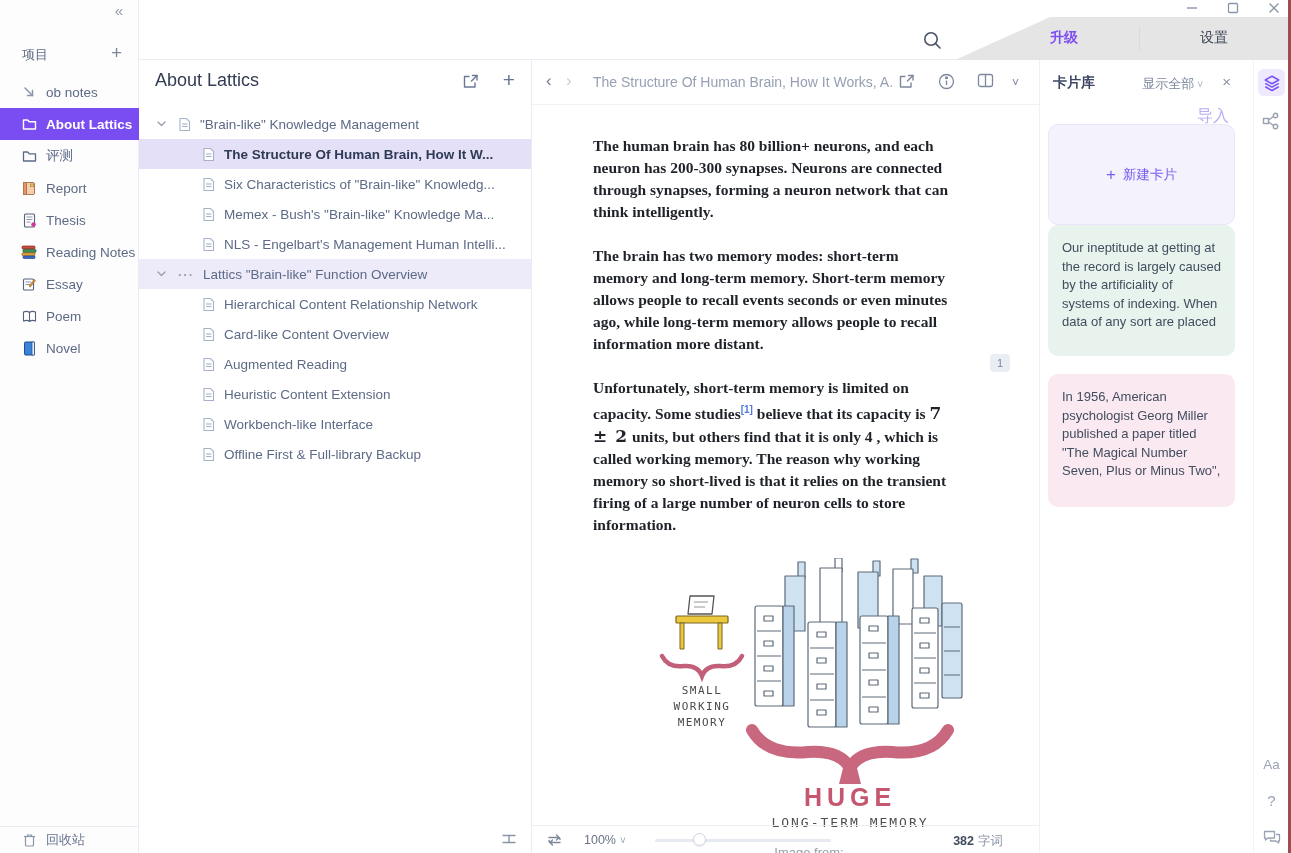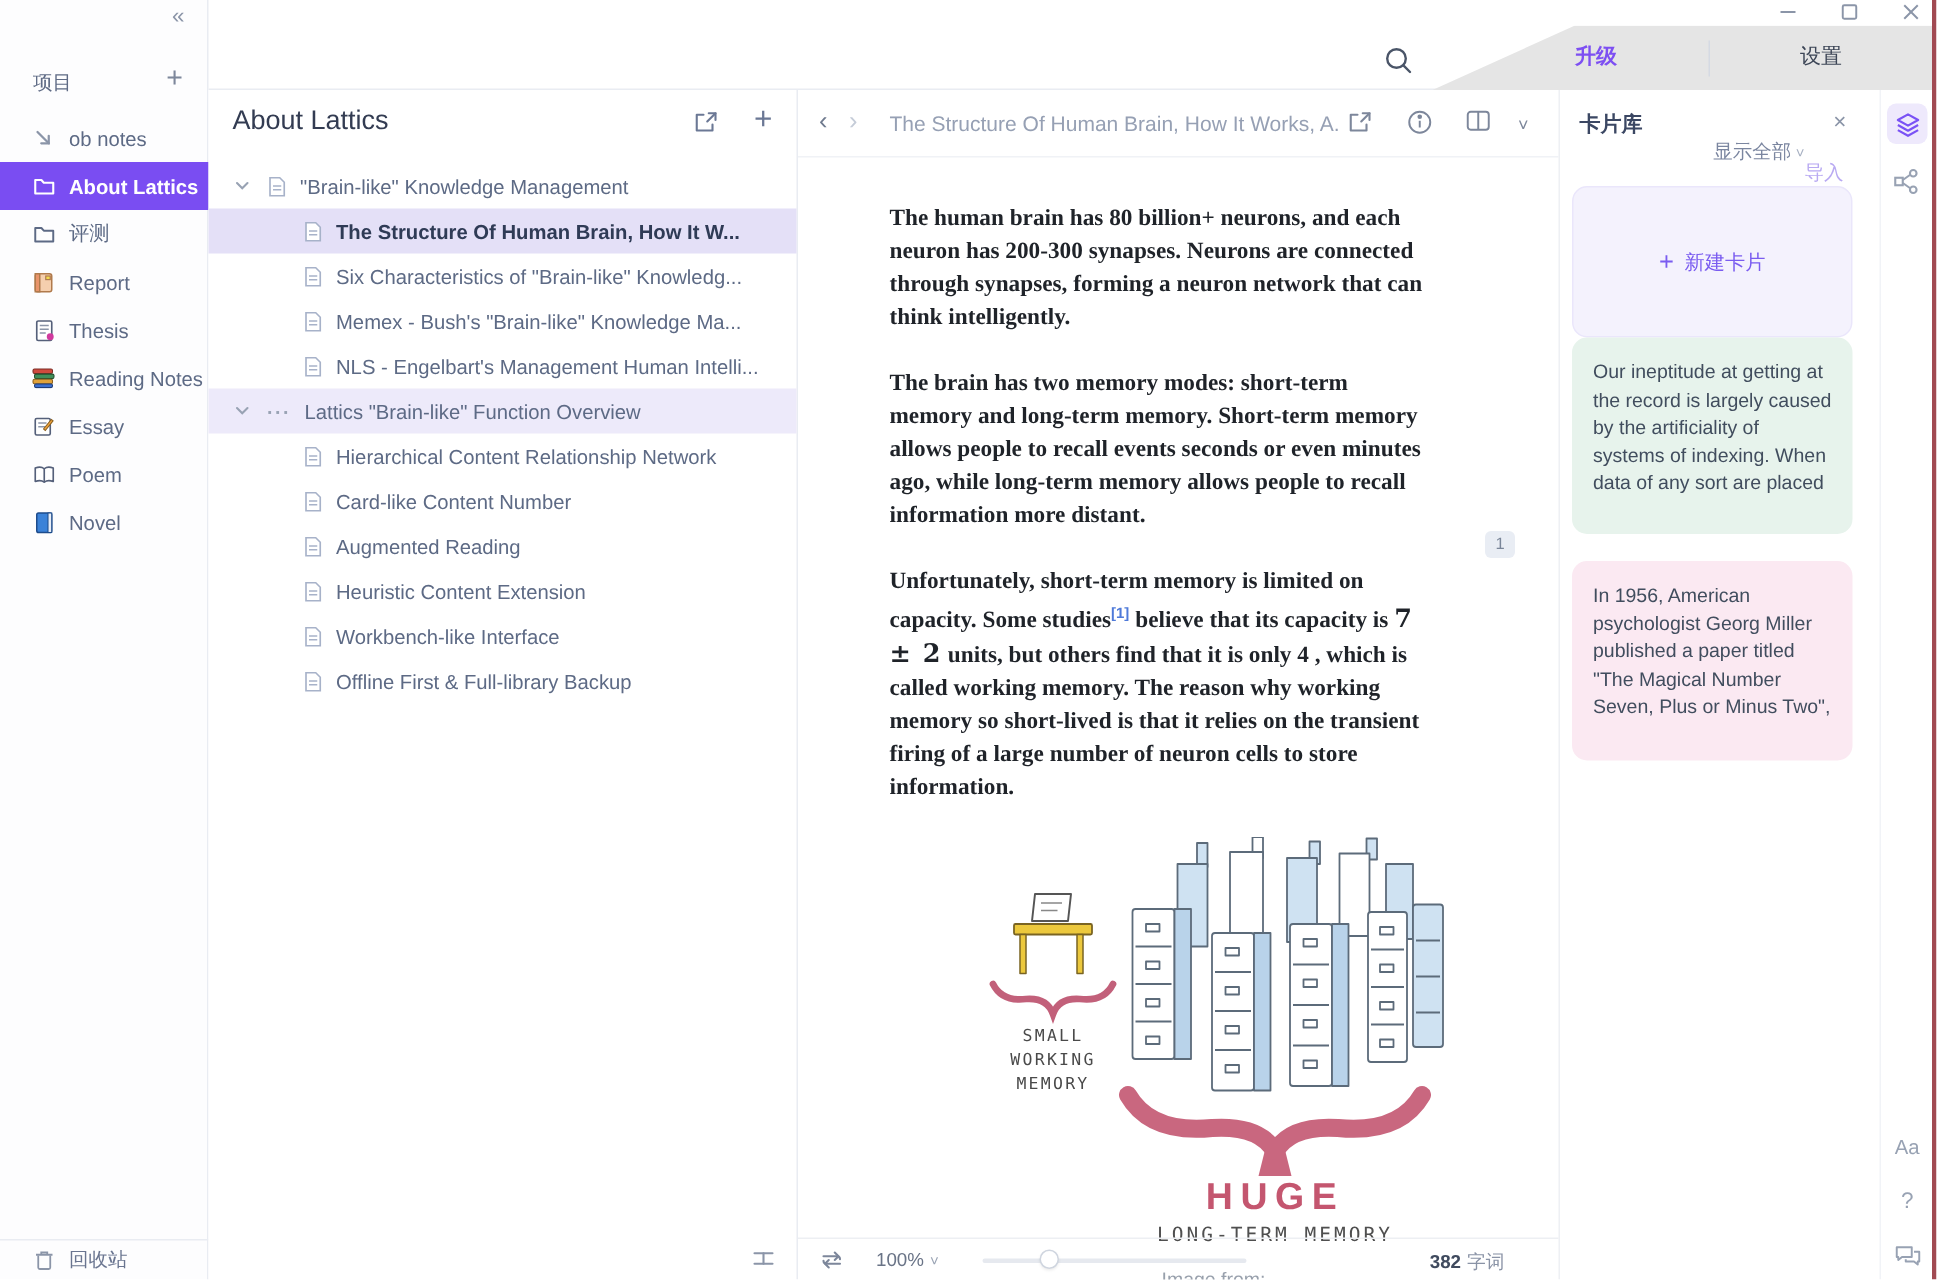--- a/index.html
+++ b/index.html
@@ -73,24 +73,24 @@
   .zoom-ctl .zc { font-size:10px; color:#98a2b3; margin-left:4px; }
   .slider { position:absolute; left:123px; top:13px; width:176px; height:3px; background:#e6e9ef; border-radius:2px; cursor:pointer; }
   .slider-handle { position:absolute; left:38px; top:-6px; width:13px; height:13px; background:#fff; border:1px solid #cfd5df; border-radius:50%; box-shadow:0 1px 2px rgba(0,0,0,.08); cursor:grab; }
   .wordcount { position:absolute; right:36px; top:7px; font-size:12.5px; color:#8a93a6; }
   .wordcount b { color:#3f4a5e; margin-right:4px; }
 
   
   .cards { position:absolute; left:1040px; top:60px; width:213px; height:793px; background:#fff; }
   .cards-header { position:absolute; left:0; top:0; width:100%; height:40px; }
   .cards-title { position:absolute; left:13px; top:14px; font-size:14px; font-weight:700; color:#3b4763; }
-  .cards-filter { position:absolute; right:50px; top:32px; font-size:13px; color:#7b86a0; cursor:pointer;text-align:center; }
+  .cards-filter { position:absolute; right:50px; top:15px; font-size:13px; color:#7b86a0; cursor:pointer;text-align:center; }
   .cards-filter .fc { font-size:10px; color:#a7b0c2; margin-left:3px; }
   .cards-close { position:absolute; right:22px; top:13px; font-size:15px; color:#8b95a8; cursor:pointer; }
-  .import-link { position:absolute; right:24px; top:46px; font-size:13px; color:#b9aaf2; cursor:pointer; }
+  .import-link { position:absolute; right:24px; top:46px; font-size:16px; color:#b9aaf2; cursor:pointer; }
   .card-col { position:absolute; left:8px; top:64px; width:187px; }
   .new-card { height:101px; background:#f4f2fd; border:1px solid #eae6fb; border-radius:10px; display:flex; align-items:center; justify-content:center; gap:7px; cursor:pointer; }
   .new-card .plus { color:#7a5cf0; font-size:17px; font-weight:400; }
   .new-card .nc-label { color:#7a5cf0; font-size:13.5px; }
   .note-card { border-radius:10px; padding:14px 14px; font-size:13px; line-height:18.5px; color:#414d5e; cursor:pointer; }
   .note-card.c0 { margin-top:0; height:131px; }
   .note-card.c1 { margin-top:18px; height:133px; }
 
   
   .rail { position:absolute; left:1253px; top:60px; width:35px; height:793px; background:#fff; border-left:1px solid #f1f3f7; }
@@ -334,21 +334,21 @@
         <span class="tr-label">Hierarchical Content Relationship Network</span>
       </div>
       <div class="tree-row lvl1">
         <span class="tr-icon">
             <svg width="13" height="15" viewBox="0 0 13 15" fill="#fff" stroke="#a7b2c9" stroke-width="1.1">
               <path d="M2 1.5 H8.5 L11.5 4.5 V13.5 H2 Z"></path>
               <line x1="4" y1="7" x2="9.5" y2="7"></line>
               <line x1="4" y1="9.5" x2="9.5" y2="9.5"></line>
             </svg>
           </span>
-        <span class="tr-label">Card-like Content Number</span>
+        <span class="tr-label">Card-like Content Overview</span>
       </div>
       <div class="tree-row lvl1">
         <span class="tr-icon">
             <svg width="13" height="15" viewBox="0 0 13 15" fill="#fff" stroke="#a7b2c9" stroke-width="1.1">
               <path d="M2 1.5 H8.5 L11.5 4.5 V13.5 H2 Z"></path>
               <line x1="4" y1="7" x2="9.5" y2="7"></line>
               <line x1="4" y1="9.5" x2="9.5" y2="9.5"></line>
             </svg>
           </span>
         <span class="tr-label">Augmented Reading</span>

